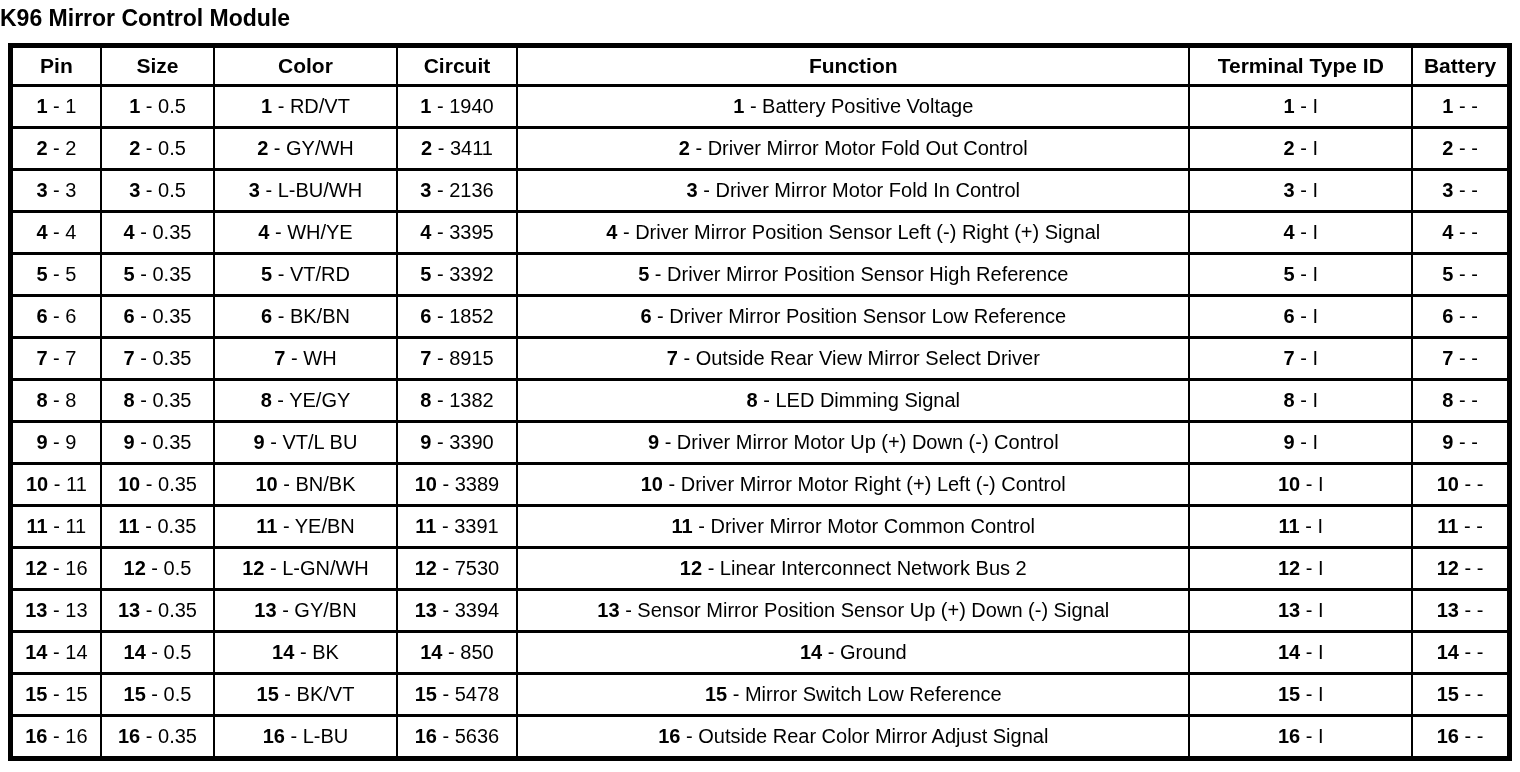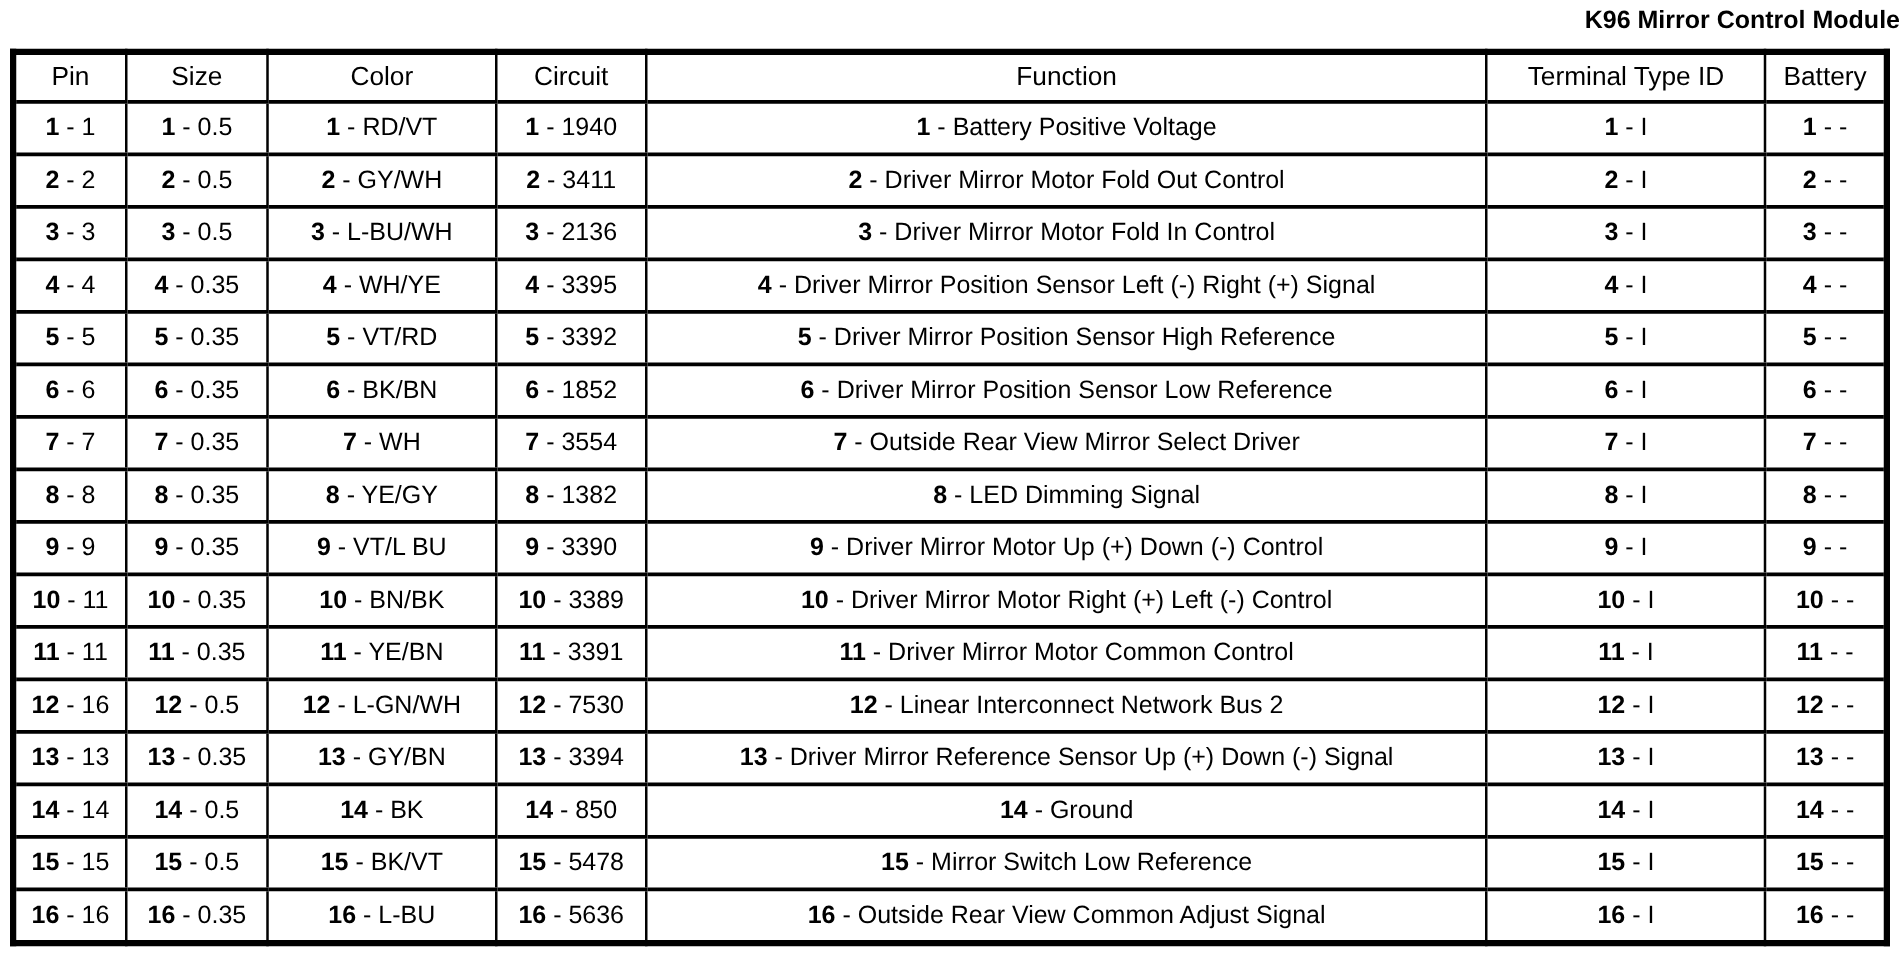--- a/index.html
+++ b/index.html
@@ -11,23 +11,23 @@
     font-family: "Liberation Sans", sans-serif;
     color: #000000;
   }
   .page {
     width: 1520px;
     height: 772px;
     box-sizing: border-box;
     padding-top: 3px;
   }
   .title {
-    text-align: right;
+    text-align: left;
     font-weight: bold;
-    font-size: 20px;
+    font-size: 23px;
     margin: 2px 0 11px 0;
     letter-spacing: 0px;
   }
   table.pinout {
     border-collapse: collapse;
     table-layout: fixed;
     margin: 0 auto;
     width: 1504px;
     border: 5px solid #000000;
   }
@@ -37,21 +37,21 @@
     border-top-width: 3px;
     border-bottom-width: 3px;
     text-align: center;
     vertical-align: middle;
     padding: 0 4px;
     overflow: hidden;
     white-space: nowrap;
   }
   table.pinout th {
     font-size: 21px;
-    font-weight: normal;
+    font-weight: bold;
     height: 36px;
   }
   table.pinout td {
     font-size: 20px;
     height: 39px;
   }
   td .idx {
     font-weight: bold;
   }
   td .val {
@@ -138,21 +138,21 @@
           <td><span class="idx">6</span><span class="val"> - BK/BN</span></td>
           <td><span class="idx">6</span><span class="val"> - 1852</span></td>
           <td><span class="idx">6</span><span class="val"> - Driver Mirror Position Sensor Low Reference</span></td>
           <td><span class="idx">6</span><span class="val"> - I</span></td>
           <td><span class="idx">6</span><span class="val"> - -</span></td>
         </tr>
         <tr>
           <td><span class="idx">7</span><span class="val"> - 7</span></td>
           <td><span class="idx">7</span><span class="val"> - 0.35</span></td>
           <td><span class="idx">7</span><span class="val"> - WH</span></td>
-          <td><span class="idx">7</span><span class="val"> - 3554</span></td>
+          <td><span class="idx">7</span><span class="val"> - 8915</span></td>
           <td><span class="idx">7</span><span class="val"> - Outside Rear View Mirror Select Driver</span></td>
           <td><span class="idx">7</span><span class="val"> - I</span></td>
           <td><span class="idx">7</span><span class="val"> - -</span></td>
         </tr>
         <tr>
           <td><span class="idx">8</span><span class="val"> - 8</span></td>
           <td><span class="idx">8</span><span class="val"> - 0.35</span></td>
           <td><span class="idx">8</span><span class="val"> - YE/GY</span></td>
           <td><span class="idx">8</span><span class="val"> - 1382</span></td>
           <td><span class="idx">8</span><span class="val"> - LED Dimming Signal</span></td>
@@ -193,21 +193,21 @@
           <td><span class="idx">12</span><span class="val"> - 7530</span></td>
           <td><span class="idx">12</span><span class="val"> - Linear Interconnect Network Bus 2</span></td>
           <td><span class="idx">12</span><span class="val"> - I</span></td>
           <td><span class="idx">12</span><span class="val"> - -</span></td>
         </tr>
         <tr>
           <td><span class="idx">13</span><span class="val"> - 13</span></td>
           <td><span class="idx">13</span><span class="val"> - 0.35</span></td>
           <td><span class="idx">13</span><span class="val"> - GY/BN</span></td>
           <td><span class="idx">13</span><span class="val"> - 3394</span></td>
-          <td><span class="idx">13</span><span class="val"> - Driver Mirror Reference Sensor Up (+) Down (-) Signal</span></td>
+          <td><span class="idx">13</span><span class="val"> - Sensor Mirror Position Sensor Up (+) Down (-) Signal</span></td>
           <td><span class="idx">13</span><span class="val"> - I</span></td>
           <td><span class="idx">13</span><span class="val"> - -</span></td>
         </tr>
         <tr>
           <td><span class="idx">14</span><span class="val"> - 14</span></td>
           <td><span class="idx">14</span><span class="val"> - 0.5</span></td>
           <td><span class="idx">14</span><span class="val"> - BK</span></td>
           <td><span class="idx">14</span><span class="val"> - 850</span></td>
           <td><span class="idx">14</span><span class="val"> - Ground</span></td>
           <td><span class="idx">14</span><span class="val"> - I</span></td>
@@ -220,19 +220,19 @@
           <td><span class="idx">15</span><span class="val"> - 5478</span></td>
           <td><span class="idx">15</span><span class="val"> - Mirror Switch Low Reference</span></td>
           <td><span class="idx">15</span><span class="val"> - I</span></td>
           <td><span class="idx">15</span><span class="val"> - -</span></td>
         </tr>
         <tr>
           <td><span class="idx">16</span><span class="val"> - 16</span></td>
           <td><span class="idx">16</span><span class="val"> - 0.35</span></td>
           <td><span class="idx">16</span><span class="val"> - L-BU</span></td>
           <td><span class="idx">16</span><span class="val"> - 5636</span></td>
-          <td><span class="idx">16</span><span class="val"> - Outside Rear View Common Adjust Signal</span></td>
+          <td><span class="idx">16</span><span class="val"> - Outside Rear Color Mirror Adjust Signal</span></td>
           <td><span class="idx">16</span><span class="val"> - I</span></td>
           <td><span class="idx">16</span><span class="val"> - -</span></td>
         </tr>
       </tbody>
   </table>
 </div>
 
 </body></html>

